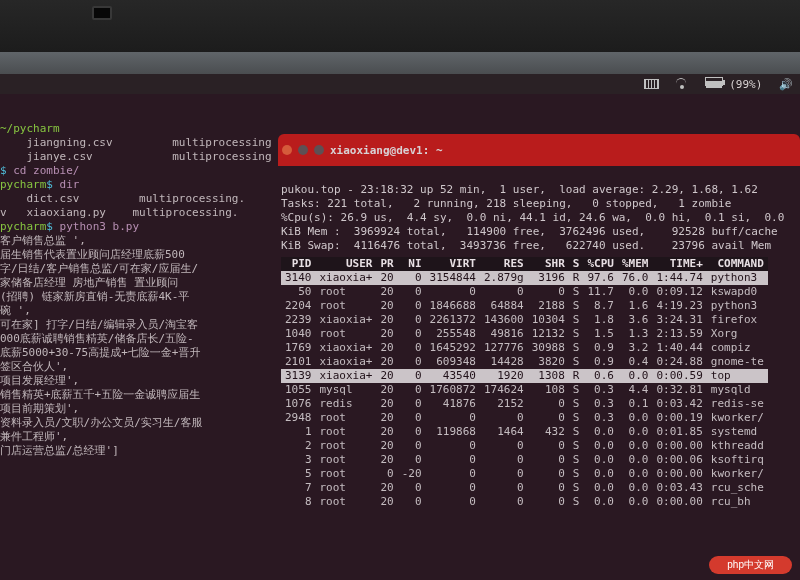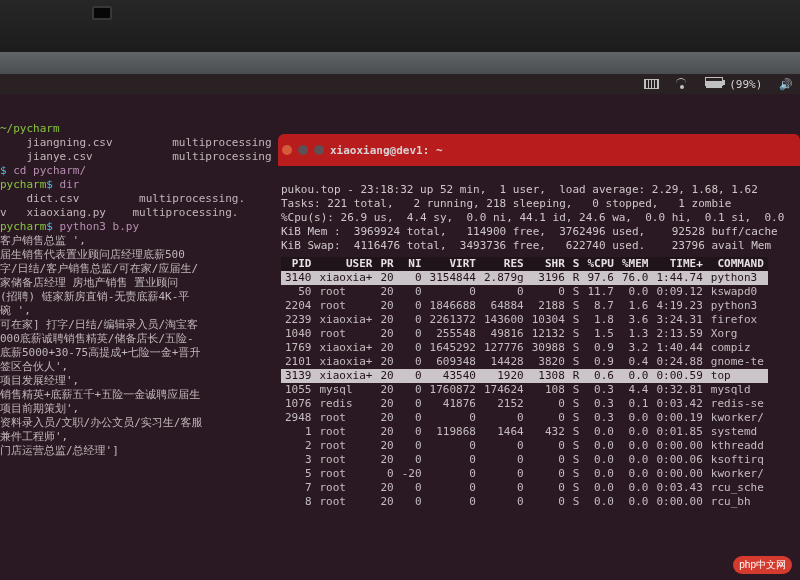--- a/index.html
+++ b/index.html
@@ -103,21 +103,21 @@
     background: #1e141a; color: #e8e0e4; font-weight: bold;
     padding: 0 4px; text-align: right;
   }
   table.top th.l { text-align: right; }
   table.top td { padding: 0 4px; text-align: right; }
   table.top td.l { text-align: left; }
   tr.hl td { background: #cbc4c8; color: #201018; font-weight: normal; }
   .watermark {
     position: absolute; bottom: 6px; right: 8px;
     background: #d43a2d; color: #fff; font-size: 10px;
-    padding: 2px 6px; border-radius: 9px; font-family: sans-serif;
+    padding: 2px 18px; border-radius: 9px; font-family: sans-serif;
   }
 </style>
 </head>
 <body>
 
 <div class="laptop-bezel">
   <div class="webcam"></div>
 </div>
 <div class="vm-bar"></div>
 
@@ -129,21 +129,21 @@
     <span>(99%)</span>
   </span>
   <span class="speaker">🔊</span>
 </div>
 
 <div class="desktop">
 
   <pre class="term-left" id="left-term"><span class="prompt-dir">~/pycharm</span>
 <span class="file">    jiangning.csv         multiprocessing</span>
 <span class="file">    jianye.csv            multiprocessing</span>
-<span class="prompt-host">$</span> <span class="cmd">cd pycharm/</span>
+<span class="prompt-host">$</span> <span class="cmd">cd zombie/</span>
 <span class="prompt-dir">pycharm</span><span class="prompt-host">$</span> <span class="cmd">dir</span>
 <span class="file">    dict.csv         multiprocessing.</span>
 <span class="file">v   xiaoxiang.py    multiprocessing.</span>
 <span class="prompt-dir">pycharm</span><span class="prompt-host">$</span> <span class="cmd">python3 b.py</span>
 <span class="file">客户销售总监 ',</span>
 <span class="file">届生销售代表置业顾问店经理底薪500</span>
 <span class="file">字/日结/客户销售总监/可在家/应届生/</span>
 <span class="file">家储备店经理 房地产销售 置业顾问</span>
 <span class="file">(招聘) 链家新房直销-无责底薪4K-平</span>
 <span class="file">碗 ',</span>

